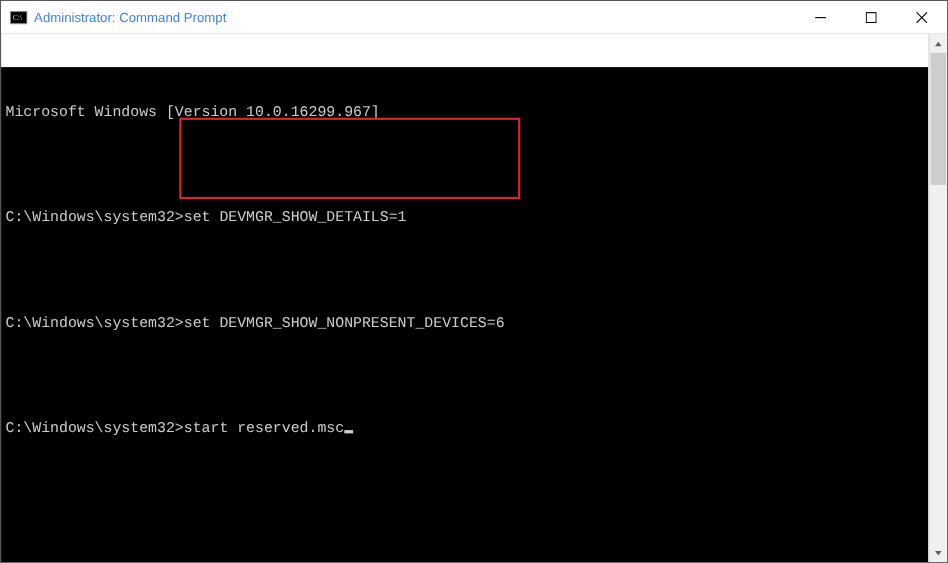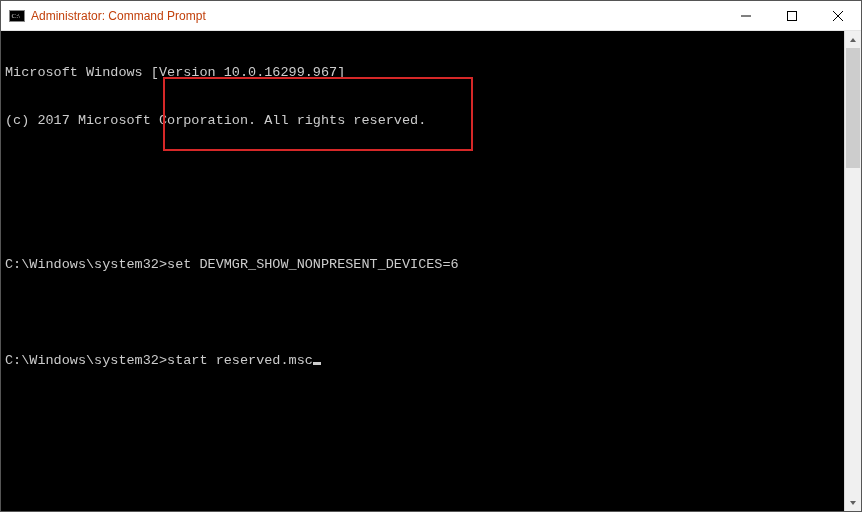--- a/index.html
+++ b/index.html
@@ -23,21 +23,21 @@
       width: 16px;
       height: 16px;
       margin-left: 8px;
       margin-right: 6px;
       display: flex;
       align-items: center;
       justify-content: center;
     }
     .titlebar-title {
       font-size: 12px;
-      color: #c2410c;
+      color: #3b82f6;
       flex: 1;
     }
     .win-controls {
       display: flex;
       height: 100%;
     }
     .win-btn {
       width: 46px;
       height: 100%;
       display: flex;
@@ -55,20 +55,21 @@
       flex: 1;
       background: #000;
       color: #ccc;
       font-family: Consolas, 'Courier New', monospace;
       font-size: 13.5px;
       line-height: 16px;
       padding: 2px 4px;
       white-space: pre;
       overflow: hidden;
       position: relative;
+      margin-top: 30px;
     }
     .term-line { white-space: pre; }
     .highlight-box {
       position: absolute;
       border: 2px solid #d62828;
       pointer-events: none;
     }
     .scrollbar {
       width: 17px;
       background: #f0f0f0;
@@ -132,22 +133,22 @@
           <line x1="0" y1="0" x2="10" y2="10" stroke="#000" stroke-width="1"></line>
           <line x1="10" y1="0" x2="0" y2="10" stroke="#000" stroke-width="1"></line>
         </svg>
     </div>
   </div>
 </div>
 
 <div class="content-area">
   <div class="terminal">
     <div class="term-line">Microsoft Windows [Version 10.0.16299.967]</div>
-    <div class="term-line">(c) 2017 Microsoft Corporation. All rights reserved.</div>
     <div class="term-line"> </div>
+    <div class="term-line"><span>C:\Windows\system32&gt;</span><span>set DEVMGR_SHOW_DETAILS=1</span></div>
     <div class="term-line"> </div>
     <div class="term-line"><span>C:\Windows\system32&gt;</span><span>set DEVMGR_SHOW_NONPRESENT_DEVICES=6</span></div>
     <div class="term-line"> </div>
     <div class="term-line"><span>C:\Windows\system32&gt;</span><span>start reserved.msc</span><span class="cursor"></span></div>
     <div class="highlight-box" id="hl" style="top: 46px; left: 162px; width: 310px; height: 74px;"></div>
   </div>
   <div class="scrollbar">
     <div class="scroll-arrow">
       <svg width="8" height="8" viewBox="0 0 8 8">
           <path d="M4 2 L7 6 L1 6 Z" fill="#606060"></path>

